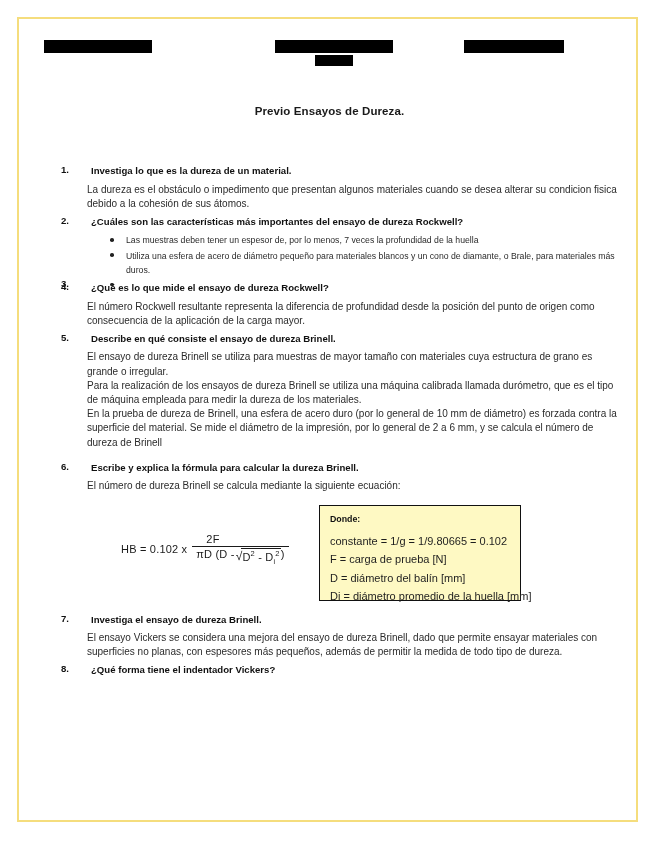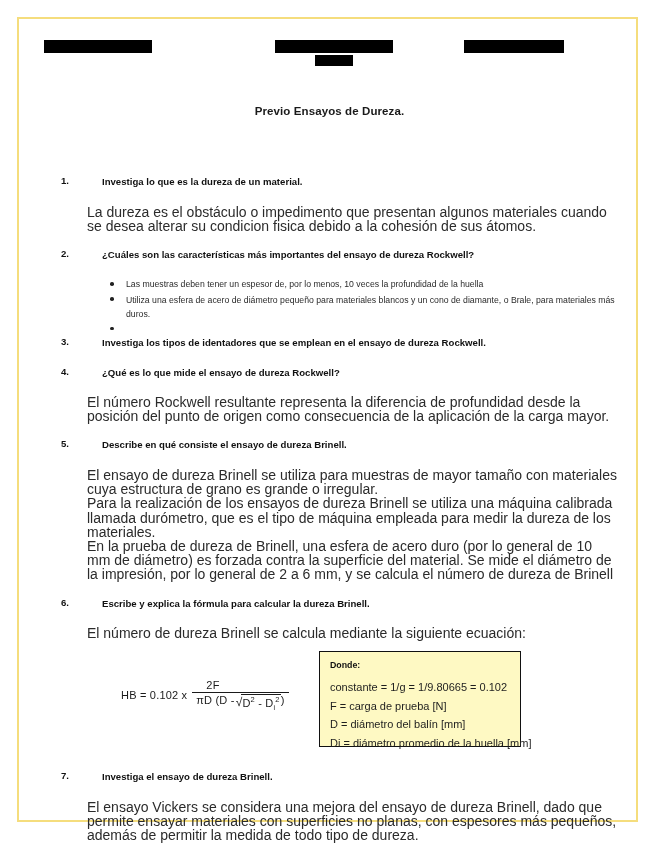--- a/index.html
+++ b/index.html
@@ -75,24 +75,24 @@
     font-size: 9.6px;
     font-weight: bold;
     color: #111111;
     text-align: left;
   }
   .qtitle {
     font-size: 9.6px;
     font-weight: bold;
     color: #111111;
     line-height: 14.5px;
-    margin: 15px;
+    margin: 4px;
   }
   .qbody {
-    font-size: 14px;
+    font-size: 10px;
     font-weight: normal;
     color: #2b2b2b;
     line-height: 14.2px;
     margin: 0;
     text-align: left;
   }
   .qbody + .qbody { margin-top: 0; }
 
   
   .bullets {
@@ -227,35 +227,34 @@
         <p class="qtitle">Investiga lo que es la dureza de un material.</p>
         <p class="qbody">La dureza es el obstáculo o impedimento que presentan algunos materiales cuando se desea alterar su condicion fisica debido a la cohesión de sus átomos.</p>
       </div>
 
       <div class="qitem">
         <span class="qnum">2.</span>
         <p class="qtitle">¿Cuáles son las características más importantes del ensayo de dureza Rockwell?</p>
         <ul class="bullets">
           <li>
             <span class="dot"></span>
-            <span>Las muestras deben tener un espesor de, por lo menos, 10 veces la profundidad de la huella</span>
+            <span>Las muestras deben tener un espesor de, por lo menos, 7 veces la profundidad de la huella</span>
           </li>
           <li>
             <span class="dot"></span>
             <span>Utiliza una esfera de acero de diámetro pequeño para materiales blancos y un cono de diamante, o Brale, para materiales más duros.</span>
           </li>
           <li>
             <span class="dot"></span>
           </li>
         </ul>
       </div>
 
       <div class="qitem">
         <span class="qnum">3.</span>
-        <p class="qtitle">Investiga los tipos de identadores que se emplean en el ensayo de dureza Rockwell.</p>
       </div>
 
       <div class="qitem">
         <span class="qnum">4.</span>
         <p class="qtitle">¿Qué es lo que mide el ensayo de dureza Rockwell?</p>
         <p class="qbody">El número Rockwell resultante representa la diferencia de profundidad desde la posición del punto de origen como consecuencia de la aplicación de la carga mayor.</p>
       </div>
 
       <div class="qitem">
         <span class="qnum">5.</span>

